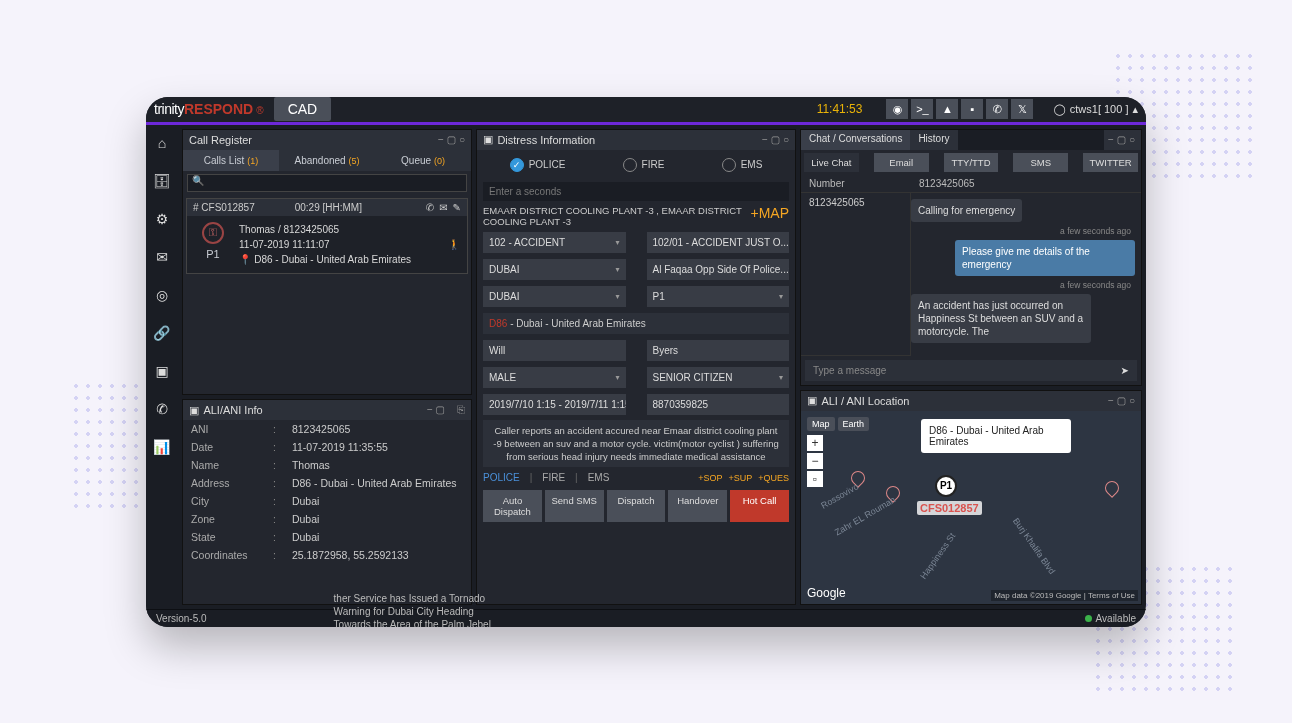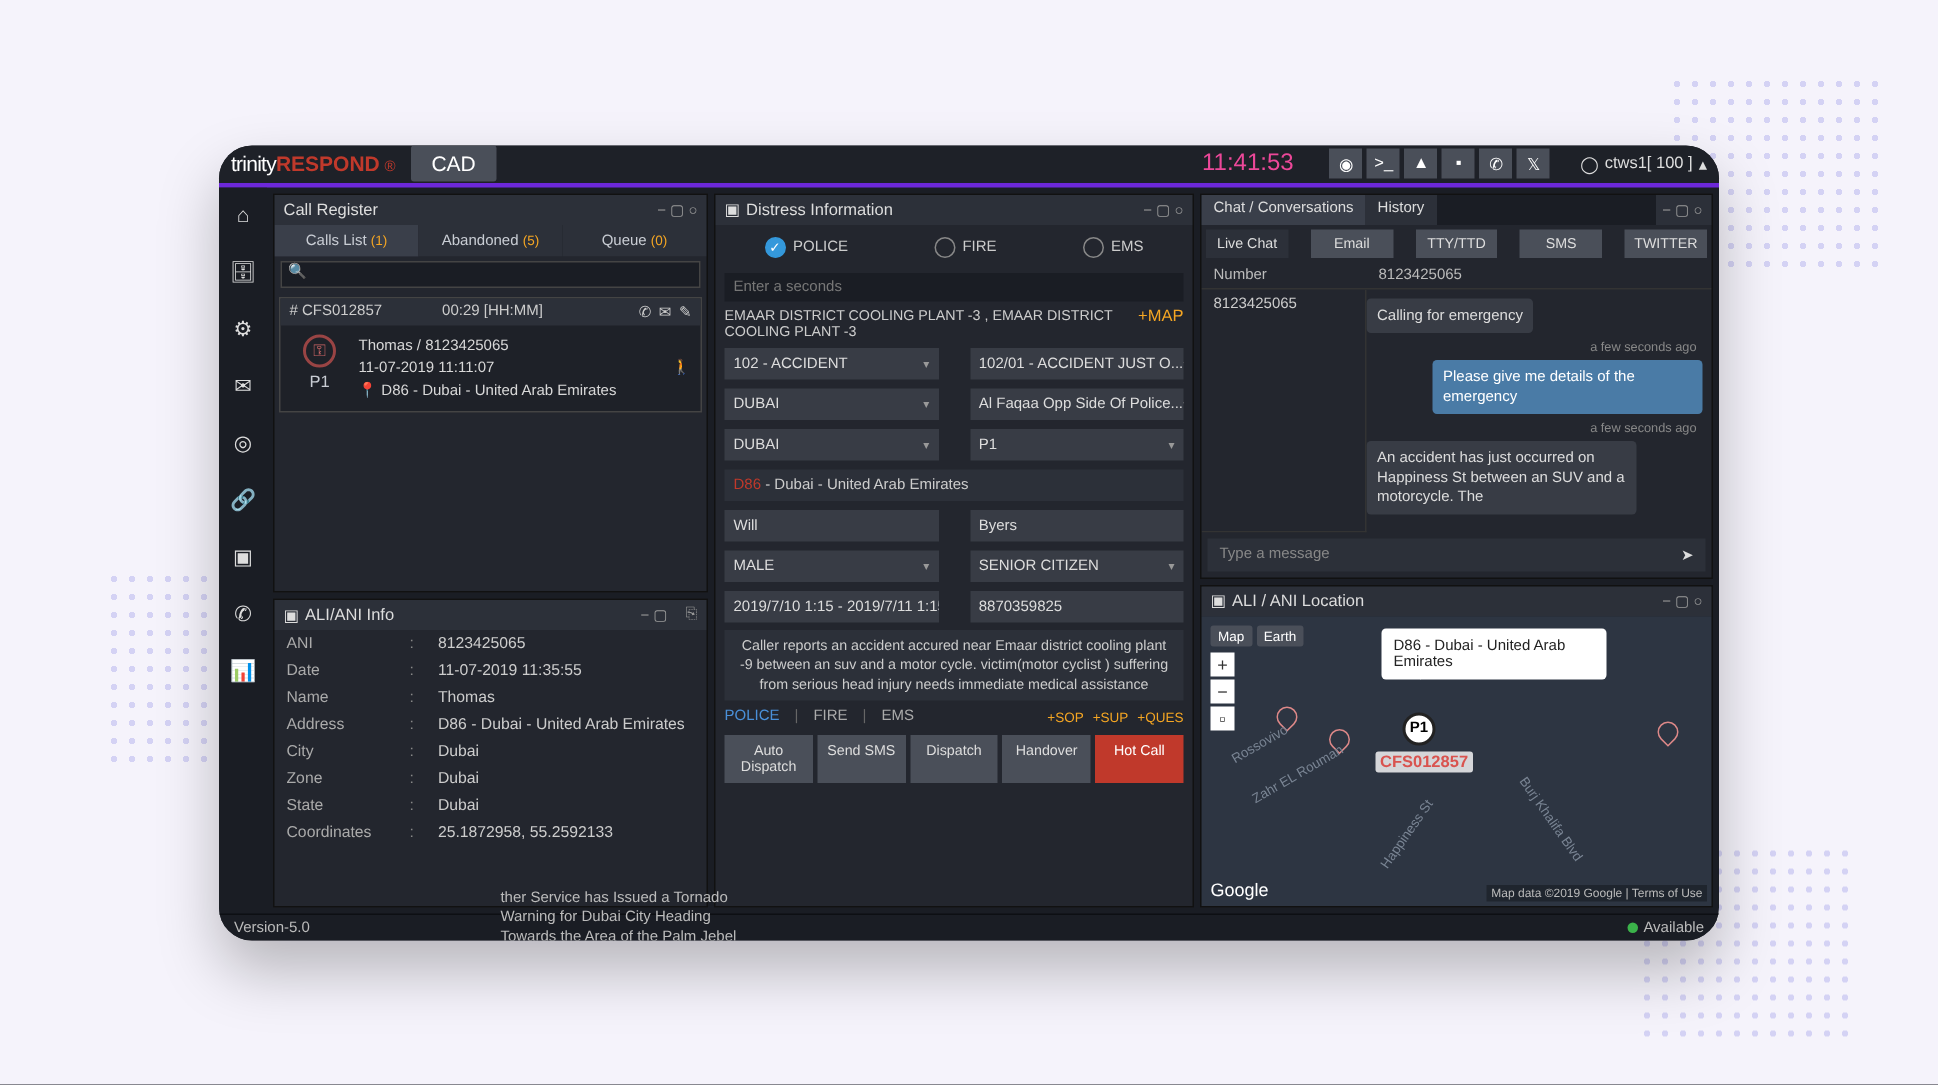--- a/index.html
+++ b/index.html
@@ -3,21 +3,21 @@
 <meta charset="utf-8">
 <style>
 *{box-sizing:border-box;margin:0;padding:0;font-family:Arial,sans-serif}
 body{background:#f5f3fb;display:flex;align-items:center;justify-content:center;height:723px;width:1292px;overflow:hidden}
 .dots{position:absolute;width:140px;height:130px;background-image:radial-gradient(#d4d2f4 2px,transparent 2px);background-size:12px 12px;z-index:0}
 .screen{width:1000px;height:530px;background:#1a1d24;border-radius:22px;position:relative;z-index:2;box-shadow:0 20px 40px rgba(0,0,0,.25);display:flex;flex-direction:column;overflow:hidden;font-size:11px;color:#c9cdd4}
 .topbar{height:28px;background:#1e2128;display:flex;align-items:center;padding:0 8px;gap:10px;border-bottom:3px solid #6d28d9}
 .logo-t{color:#fff;font-size:14px;letter-spacing:-.5px}
 .logo-r{color:#c0392b;font-size:14px;font-weight:bold}
 .tab-cad{background:#4a4f59;color:#fff;padding:4px 14px;border-radius:2px;font-size:14px}
-.clock{margin-left:auto;color:#ec4899;font-size:16px}
+.clock{margin-left:auto;color:#eab308;font-size:12px}
 .tb-icons{display:flex;gap:3px;margin-left:14px}
 .tb-icons .ic{width:22px;height:20px;background:#4a4f59;display:flex;align-items:center;justify-content:center;color:#fff;font-size:11px;cursor:pointer}
 .user{margin-left:10px;font-size:11px;color:#ddd;display:flex;align-items:center;gap:4px}
 .body{flex:1;display:flex;overflow:hidden}
 .sidebar{width:32px;background:#1a1d24;display:flex;flex-direction:column;align-items:center;padding-top:10px;gap:22px}
 .sidebar .sic{color:#ddd;font-size:14px;cursor:pointer}
 .main{flex:1;display:grid;grid-template-columns:290px 320px 1fr;grid-template-rows:1fr;gap:4px;padding:4px;overflow:hidden}
 .panel{background:#23262e;border:1px solid #111;display:flex;flex-direction:column;overflow:hidden}
 .phead{height:20px;background:#2c3039;display:flex;align-items:center;padding:0 6px;font-size:11px;color:#ddd;gap:4px}
 .phead .pctrl{margin-left:auto;display:flex;gap:6px;color:#999;font-size:10px}
@@ -40,21 +40,21 @@
 .info-p td:first-child{width:82px;color:#aaa}
 .info-p td:nth-child(2){width:14px;color:#888}
 .mid{display:flex;flex-direction:column}
 .service{display:flex;justify-content:space-around;padding:8px 4px}
 .radio{display:flex;align-items:center;gap:5px;font-size:10px;color:#ccc}
 .rcirc{width:14px;height:14px;border:1.5px solid #888;border-radius:50%;display:flex;align-items:center;justify-content:center}
 .rcirc.on{background:#3498db;border-color:#3498db}
 .rcirc.on::after{content:'✓';color:#fff;font-size:9px}
 .loc{margin:2px 6px;padding:4px 6px;background:#1a1d24;color:#777;font-size:10px}
 .desc{margin:2px 6px;font-size:9.5px;color:#ccc;display:flex}
-.desc .map{margin-left:auto;color:#f5a623;font-size:11px}
+.desc .map{margin-left:auto;color:#f5a623;font-size:14px}
 .row2{display:flex;gap:21px;margin:3px 6px}
 .sel{flex:1;background:#383c45;padding:5px 6px;font-size:10px;color:#ddd;display:flex;align-items:center;white-space:nowrap;overflow:hidden;cursor:pointer}
 .sel .chev{margin-left:auto;color:#999;font-size:8px}
 .addr{margin:3px 6px;padding:5px 6px;background:#2c3039;font-size:10px;color:#ccc}
 .addr .d86{color:#c0392b}
 .notes{margin:2px 6px;padding:4px 6px;background:#2c3039;font-size:9.5px;line-height:1.4;color:#ccc;text-align:center}
 .svc-row{margin:3px 6px;display:flex;align-items:center;gap:10px;font-size:10px}
 .svc-row .police{color:#4a90d9}
 .svc-row .pipe{color:#666}
 .svc-row .fire,.svc-row .ems{color:#aaa}

